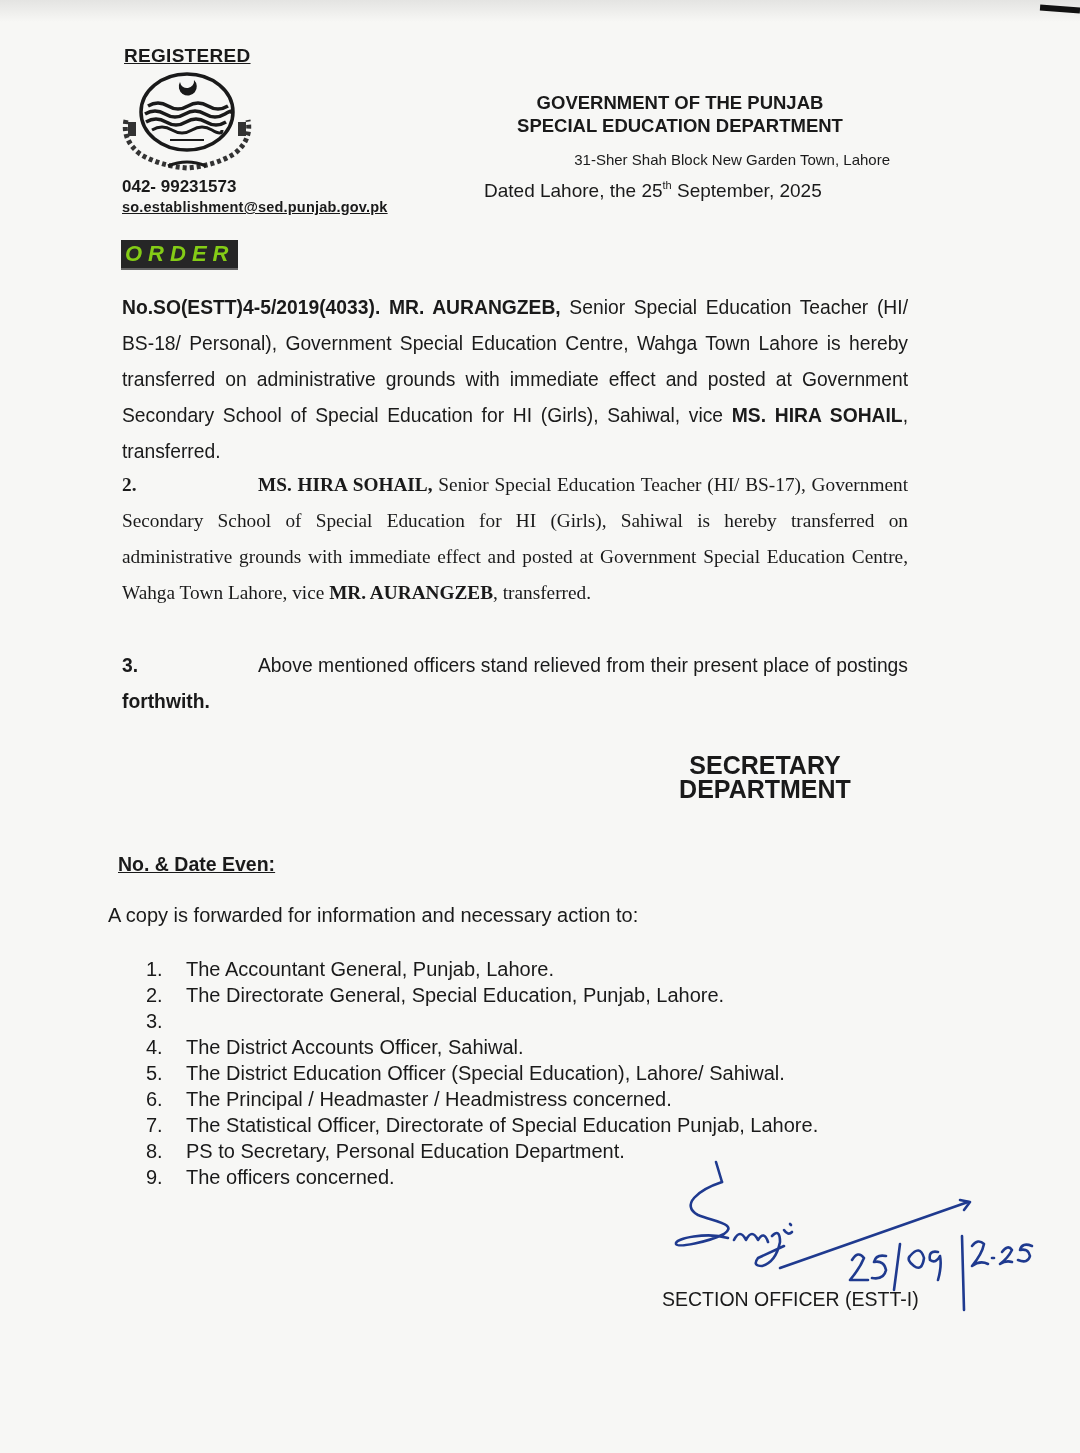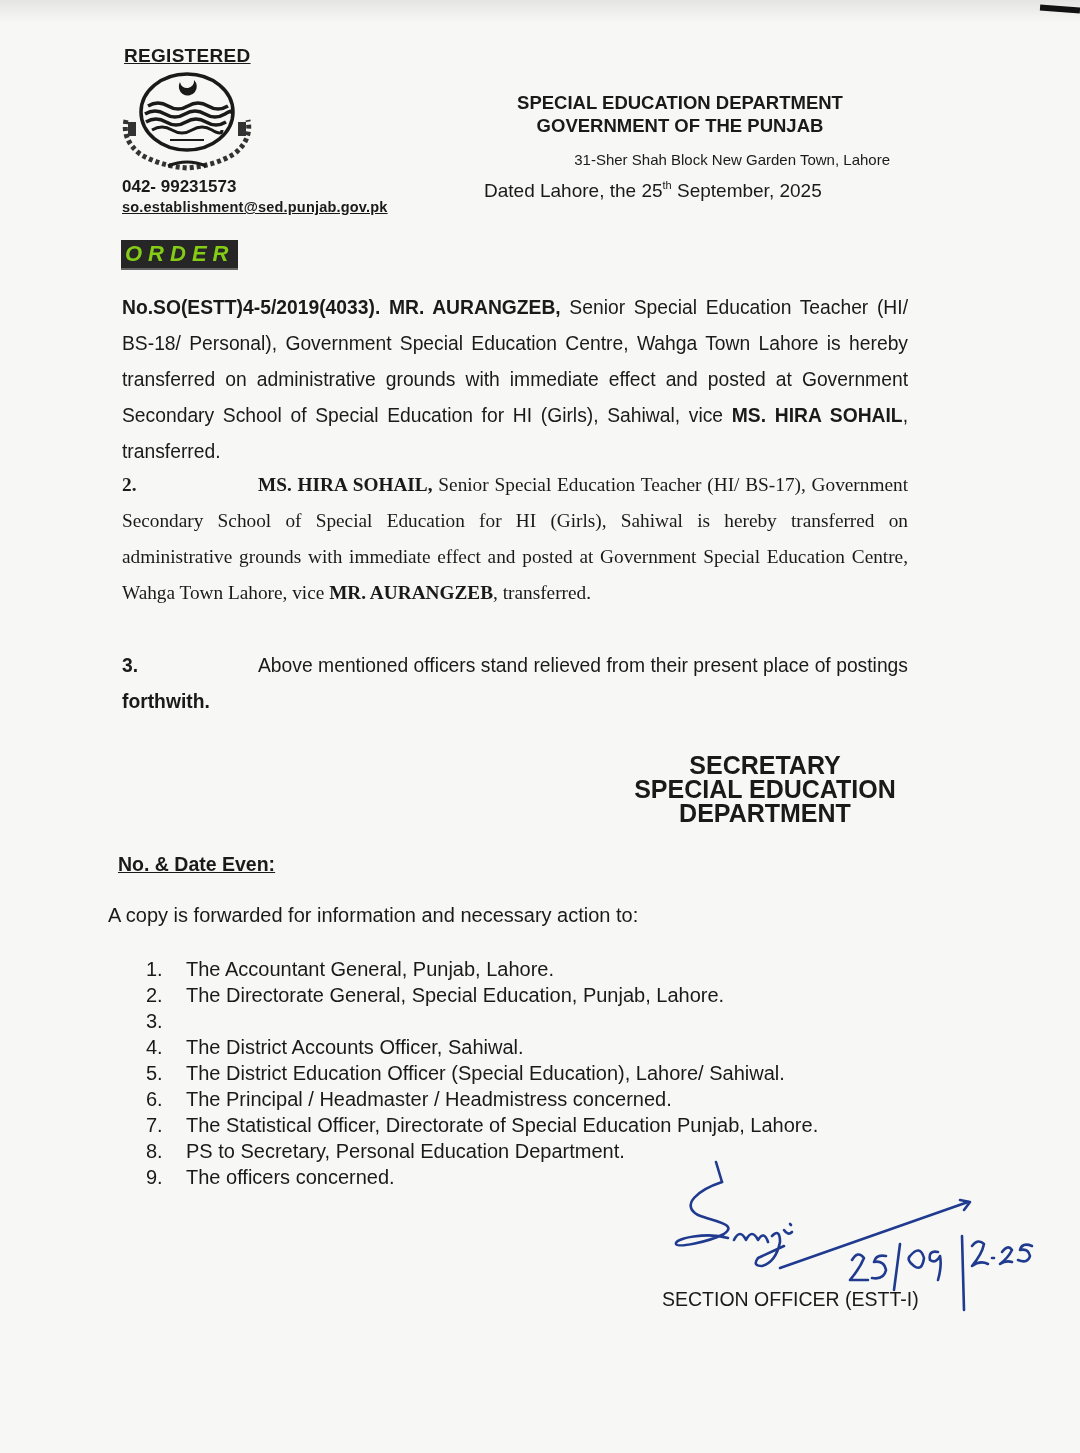--- a/index.html
+++ b/index.html
@@ -58,38 +58,37 @@
   <path d="M8 50 q-4 20 14 34 q20 12 47 14 q27 -2 47 -14 q18 -14 14 -34" fill="none" stroke="#333" stroke-width="5" stroke-dasharray="4 3"></path>
   <path d="M50 96 q19 -8 38 0" fill="none" stroke="#1a1a1a" stroke-width="3"></path>
   <rect x="10" y="52" width="8" height="14" fill="#333"></rect>
   <rect x="120" y="52" width="8" height="14" fill="#333"></rect>
 </svg>
 
 <div class="abs phone">042- 99231573</div>
 <div class="abs email">so.establishment@sed.punjab.gov.pk</div>
 
 <div class="abs gov-title">
+  <div>GOVERNMENT OF THE PUNJAB</div>
   <div>SPECIAL EDUCATION DEPARTMENT</div>
-  <div>GOVERNMENT OF THE PUNJAB</div>
 </div>
 <div class="abs address">31-Sher Shah Block New Garden Town, Lahore</div>
 
 <div class="abs dated"><span>Dated Lahore, the 25</span><sup>th</sup><span> September, 2025</span></div>
 
 <div class="abs order-badge">ORDER</div>
 
 <div class="abs body-text p1"><b>No.SO(ESTT)4-5/2019(4033).</b> <b>MR. AURANGZEB,</b><span> Senior Special Education Teacher (HI/ BS-18/ Personal), Government Special Education Centre, Wahga Town Lahore is hereby transferred on administrative grounds with immediate effect and posted at Government Secondary School of Special Education for HI (Girls), Sahiwal, vice </span><b>MS. HIRA SOHAIL</b><span>, transferred.</span></div>
 
 <div class="abs body-text p2"><span class="num">2.</span><b>MS. HIRA SOHAIL,</b><span> Senior Special Education Teacher (HI/ BS-17), Government Secondary School of Special Education for HI (Girls), Sahiwal is hereby transferred on administrative grounds with immediate effect and posted at Government Special Education Centre, Wahga Town Lahore, vice </span><b>MR. AURANGZEB</b><span>, transferred.</span></div>
 
 <div class="abs body-text p3"><span class="num">3.</span><span>Above mentioned officers stand relieved from their present place of postings </span><b>forthwith.</b></div>
 
 <div class="abs sec-block">
   <div>SECRETARY</div>
-  <div>SPECIAL EDUCATION</div>
   <div>DEPARTMENT</div>
 </div>
 
 <div class="abs even">No. &amp; Date Even:</div>
 <div class="abs fwd">A copy is forwarded for information and necessary action to:</div>
 
 <ol class="abs copy-list">
   <li>
       <span class="n">1.</span>
       <span class="t">The Accountant General, Punjab, Lahore.</span>

